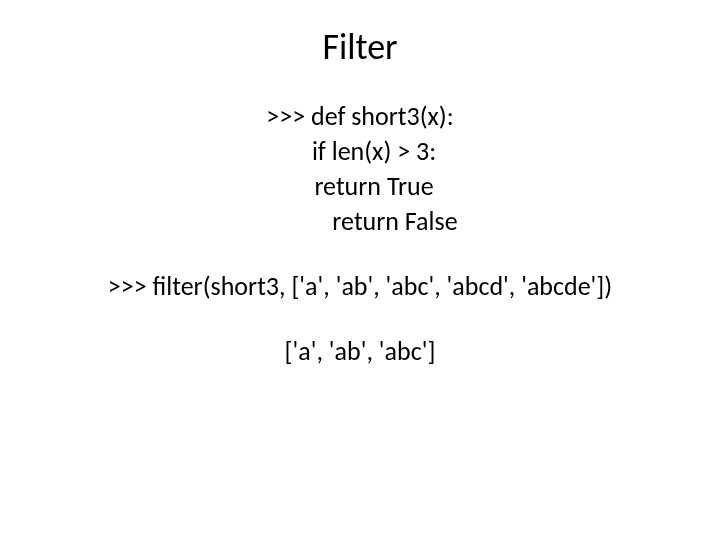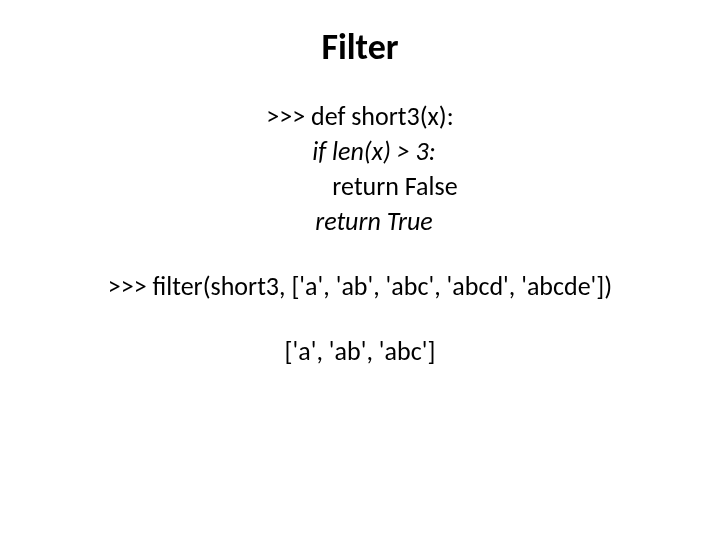--- a/index.html
+++ b/index.html
@@ -10,52 +10,51 @@
     body {
       width: 720px;
       height: 540px;
       font-family: Calibri, "Segoe UI", Arial, sans-serif;
       background: #ffffff;
       color: #000000;
       padding: 20px 30px;
     }
     .title {
       font-size: 36px;
-      font-weight: bold;
+      font-weight: normal;
       text-align: center;
       margin-bottom: 30px;
       margin-top: 5px;
     }
     .code-block {
       font-size: 26px;
       line-height: 1.35;
       margin-bottom: 30px;
     }
     .indent-1 {
       padding-left: 28px;
-      font-style: italic;
     }
     .indent-2 {
       padding-left: 70px;
     }
     .line {
       display: block;
       text-align: center;
     }
   </style>
 </head>
 <body>
 
 <h1 class="title">Filter</h1>
 
 <div class="code-block">
   <span class="line">&gt;&gt;&gt; def short3(x):</span>
   <span class="line indent-1">if len(x) &gt; 3:</span>
+  <span class="line indent-1">return True</span>
   <span class="line indent-2">return False</span>
-  <span class="line indent-1">return True</span>
 </div>
 
 <div class="code-block">
   <span class="line">&gt;&gt;&gt; filter(short3, ['a', 'ab', 'abc', 'abcd', 'abcde'])</span>
 </div>
 
 <div class="code-block">
   <span class="line">['a', 'ab', 'abc']</span>
 </div>
 

